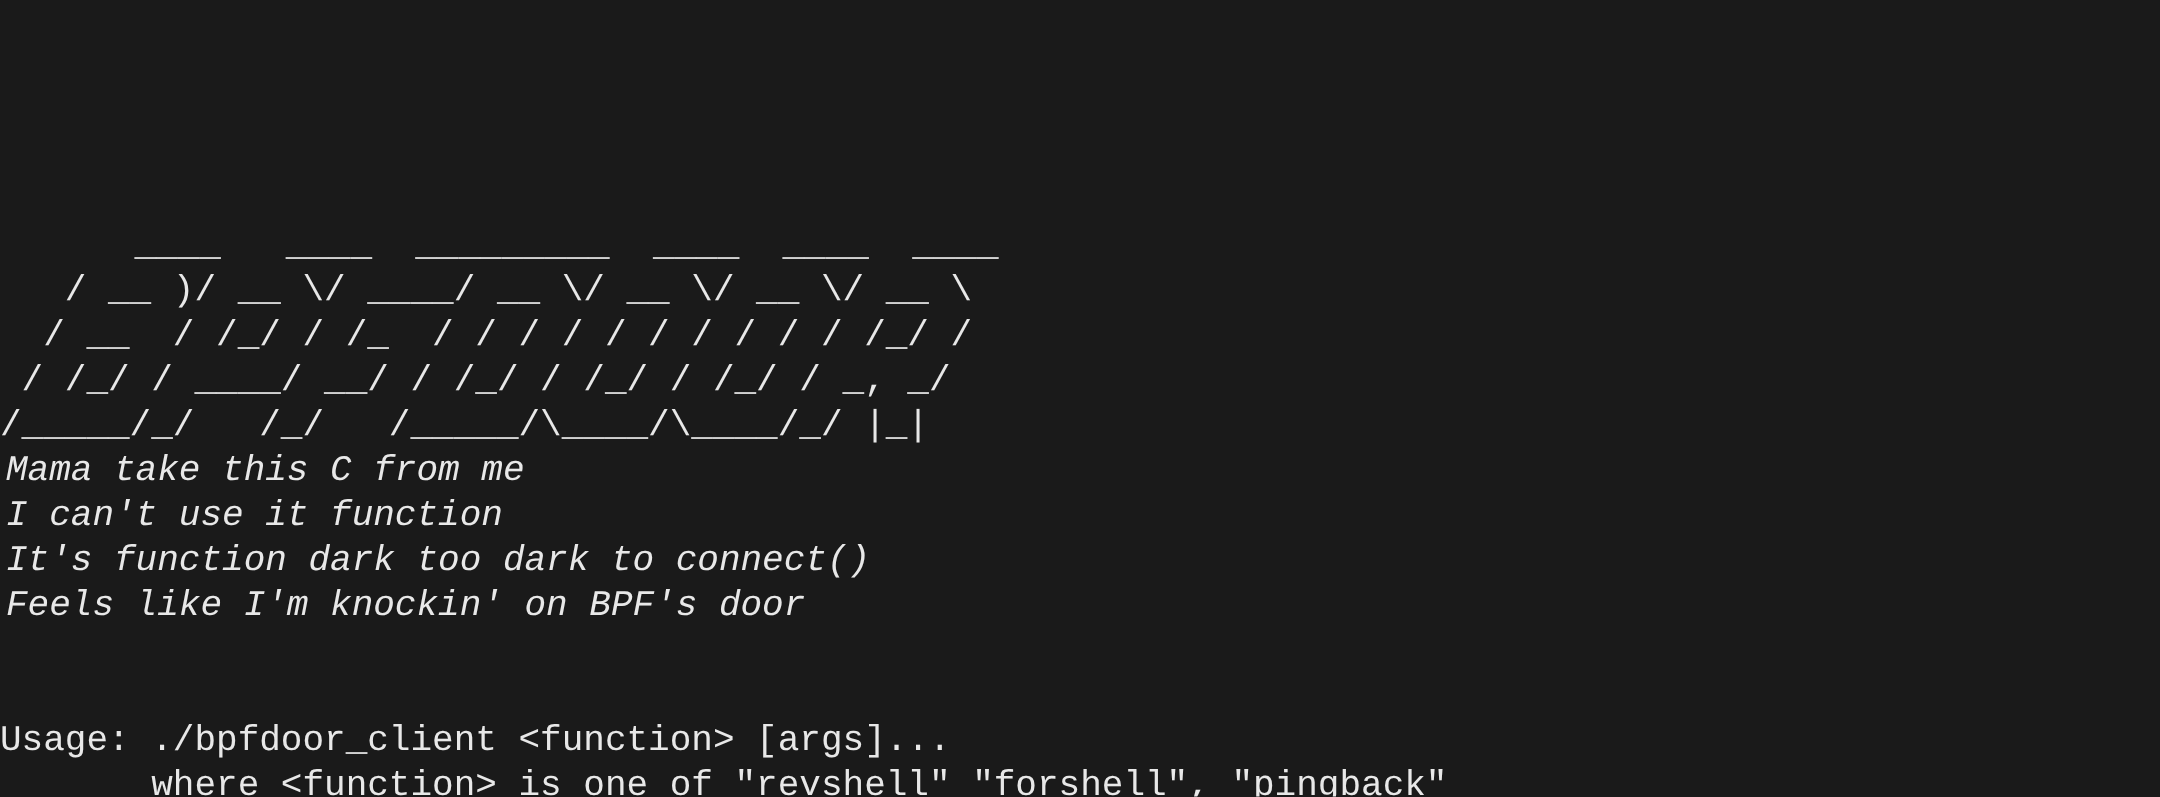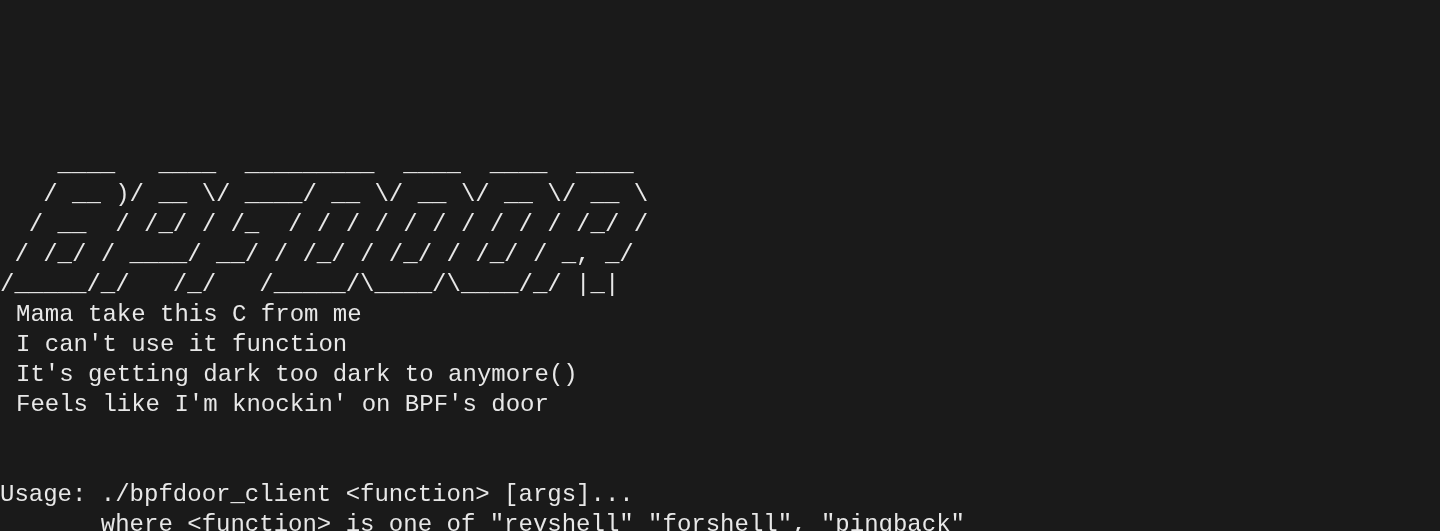--- a/index.html
+++ b/index.html
@@ -17,43 +17,45 @@
       width: 1440px;
       height: 531px;
       overflow: hidden;
       white-space: pre;
     }
     .terminal {
       padding: 0;
     }
     .ascii-art {
       letter-spacing: 0;
+      padding-left: 32px;
     }
     .lyrics {
-      margin: 16px;
+      margin: 4px;
+      font-style: italic;
     }
     .usage {
       margin: 0;
       font-family: Liberation Mono, monospace;
     }
   </style>
 </head>
 <body>
 
 
 
 <div class="terminal">
 <span class="ascii-art">    ____   ____  _________  ____  ____  ____
    / __ )/ __ \/ ____/ __ \/ __ \/ __ \/ __ \
   / __  / /_/ / /_  / / / / / / / / / / /_/ /
  / /_/ / ____/ __/ / /_/ / /_/ / /_/ / _, _/
 /_____/_/   /_/   /_____/\____/\____/_/ |_|</span>
 <span class="lyrics">Mama take this C from me</span>
 <span class="lyrics">I can't use it function</span>
-<span class="lyrics">It's getting dark too dark to anymore()</span>
+<span class="lyrics">It's function dark too dark to connect()</span>
 <span class="lyrics">Feels like I'm knockin' on BPF's door</span>
 <span></span>
 <span></span>
 <span class="usage">Usage: ./bpfdoor_client &lt;function&gt; [args]...</span>
 <span class="usage">       where &lt;function&gt; is one of "revshell" "forshell", "pingback"</span>
 </div>
 
 
 
 

